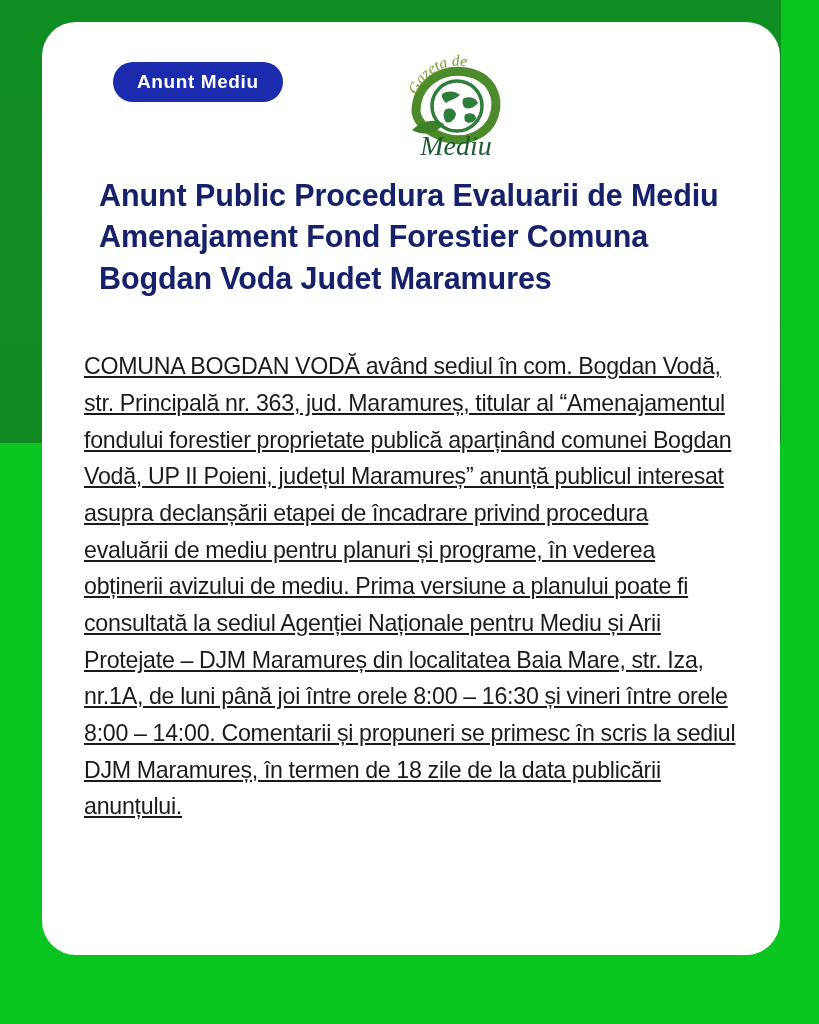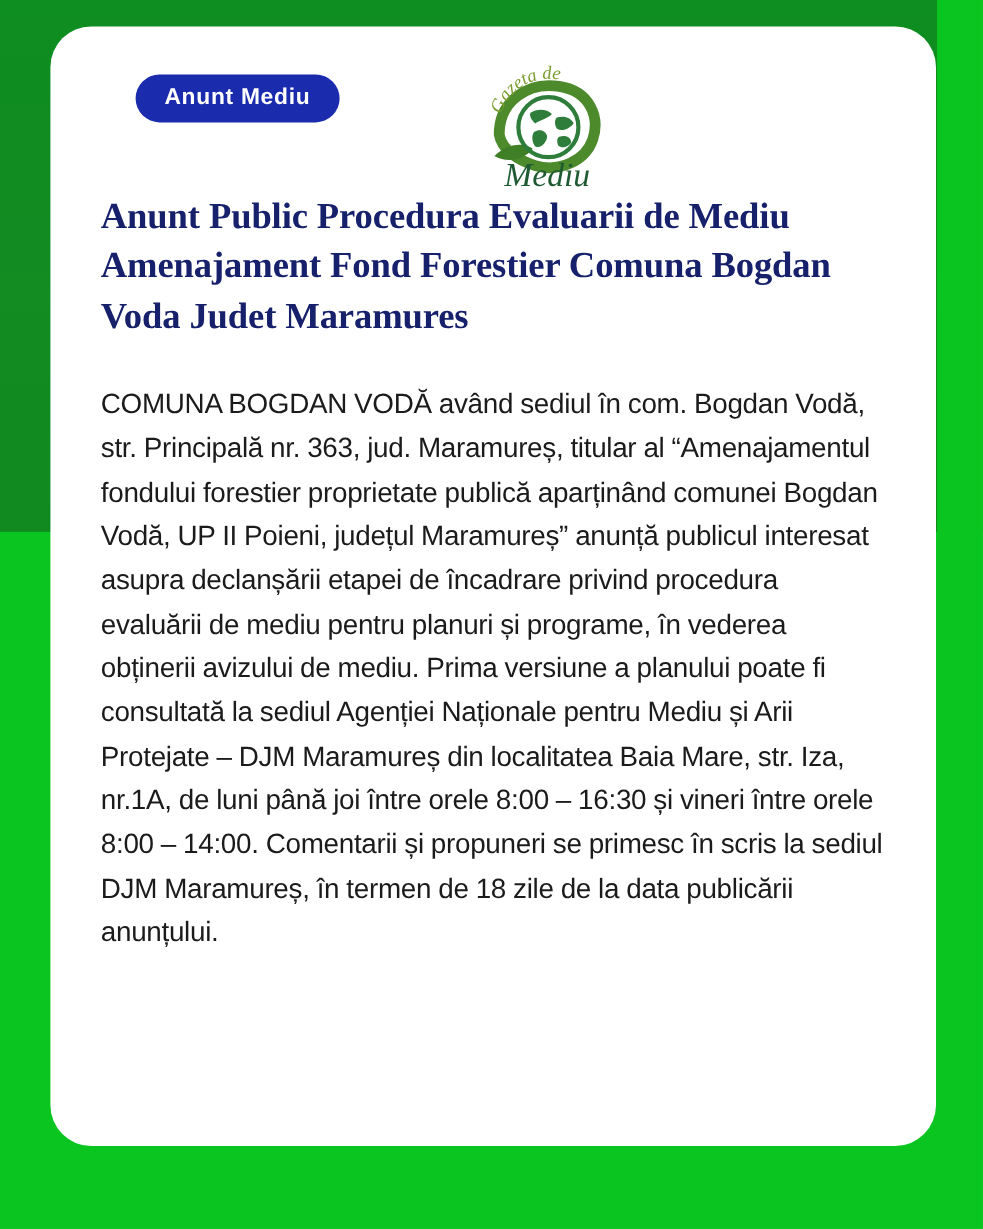--- a/index.html
+++ b/index.html
@@ -73,40 +73,41 @@
   }
   .logo {
     position: absolute;
     left: 316px;
     top: 8px;
     width: 112px;
     height: 112px;
   }
   .logo svg { display: block; }
   .title {
-    margin: 0;
+    margin: 15px;
     padding: 0 0 0 0;
     color: #16206b;
     font-size: 30.5px;
     font-weight: bold;
     line-height: 1.36;
     letter-spacing: -0.1px;
-    font-family: Liberation Serif, serif;
+    font-family: Liberation Sans, sans-serif;
     white-space: pre-line;
   }
   .body-text {
     margin: 0;
     padding-top: 34px;
     color: #1b1b1b;
     font-size: 23.2px;
     line-height: 1.58;
     font-family: "Liberation Sans", sans-serif;
     text-align: left;
     word-spacing: -0.3px;
     letter-spacing: -0.25px;
+    text-decoration: underline;
   }
 </style>
 </head>
 <body>
 
 <div class="poster">
 
   <div class="bg-dark-green"></div>
   <div class="bg-bright-right"></div>
 

